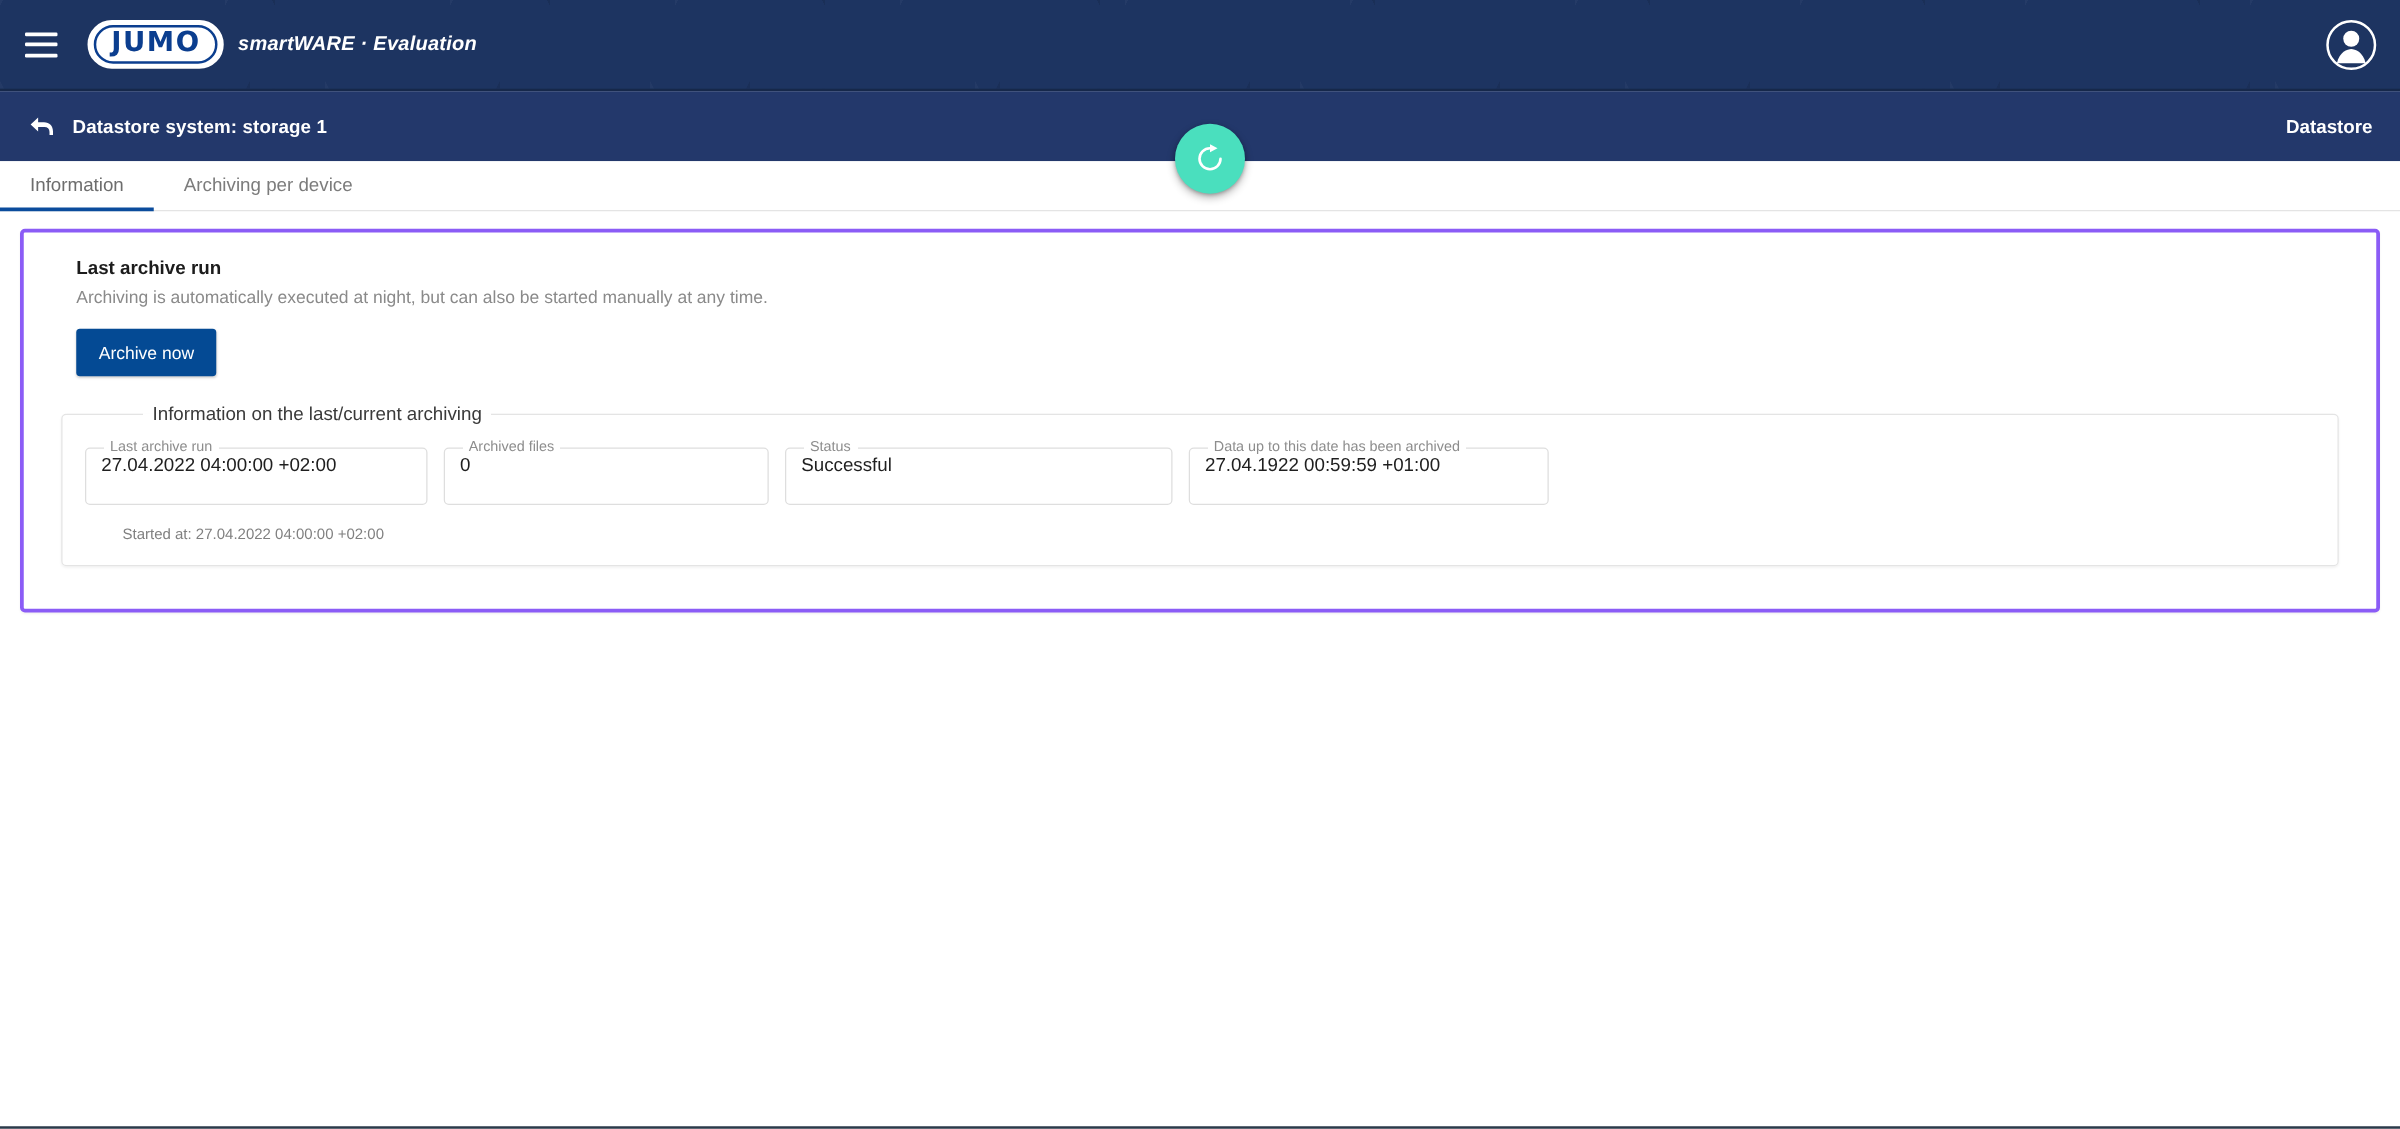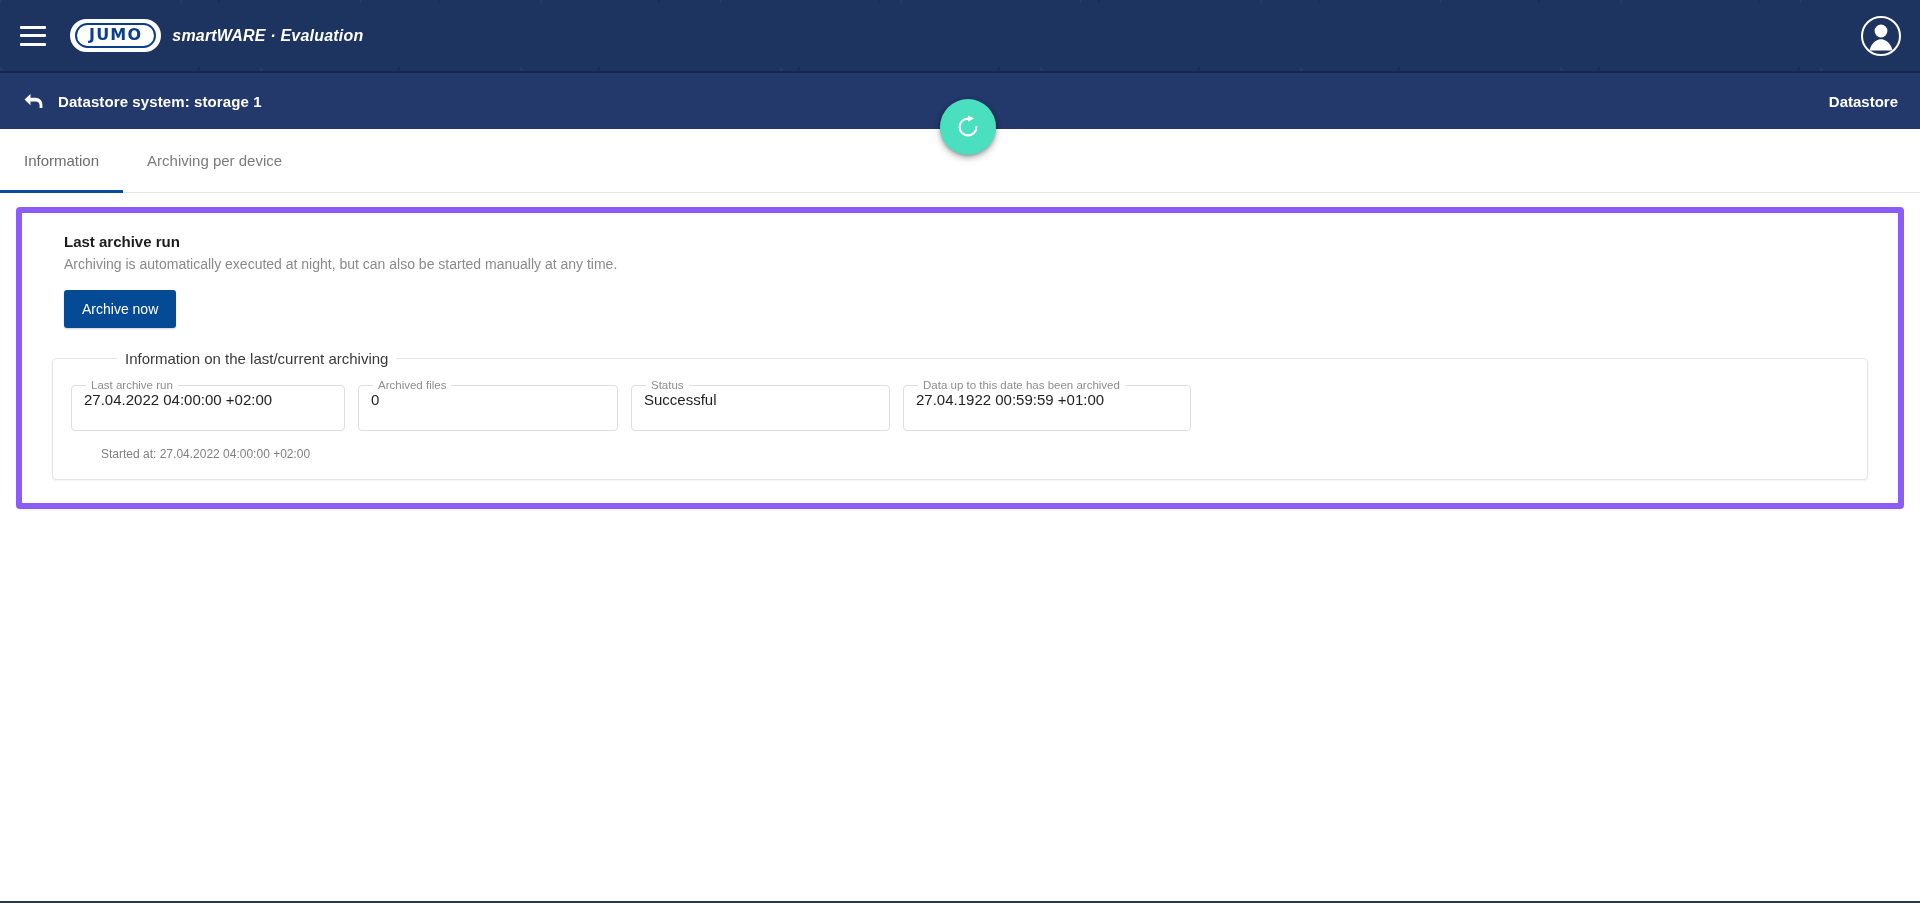--- a/index.html
+++ b/index.html
@@ -45,21 +45,21 @@
   }
   .jumo-inner {
     background: #ffffff;
     border: 2px solid #0b3e8f;
     border-radius: 999px;
     padding: 1px 12px 2px 12px;
   }
   .jumo-text {
     color: #0b3e8f;
     font-weight: bold;
-    font-size: 16px;
+    font-size: 22px;
     letter-spacing: 1.2px;
     font-family: "DejaVu Sans", sans-serif;
     line-height: 1.05;
   }
   .product-name {
     color: #ffffff;
     font-size: 16px;
     font-style: italic;
     font-weight: 600;
     letter-spacing: 0.2px;
@@ -99,21 +99,21 @@
     border-radius: 50%;
     background: #4adfbe;
     display: flex; align-items: center; justify-content: center;
     box-shadow: 0 3px 7px rgba(0,0,0,0.30), 0 1px 3px rgba(0,0,0,0.22);
     cursor: pointer;
     z-index: 5;
   }
 
   
   .tabs {
-    height: 64px;
+    height: 40px;
     background: #ffffff;
     display: flex;
     align-items: stretch;
     border-bottom: 1px solid #e4e4e4;
     position: relative;
   }
   .tab {
     display: flex; align-items: center; justify-content: center;
     padding: 0 24px;
     font-size: 15px;
@@ -128,25 +128,25 @@
     position: absolute;
     left: 0; right: 0; bottom: -1px;
     height: 3px;
     background: #0b4c9c;
   }
 
   
   .content { padding: 14px 16px 0 16px; background: #ffffff; }
 
   .card {
-    border: 6px solid #8b5cf6;
+    border: 3px solid #8b5cf6;
     border-radius: 4px;
     background: #ffffff;
     box-shadow: 0 1px 2px rgba(0,0,0,0.06);
-    padding: 20px 28px 23px 28px;
+    padding: 20px 28px 34px 28px;
   }
   .card-title {
     font-size: 15px;
     font-weight: bold;
     color: #1c1c1c;
     margin: 0 0 6px 14px;
   }
   .card-sub {
     font-size: 14px;
     color: #8a8a8a;
@@ -197,21 +197,21 @@
     margin-left: 2px;
   }
   .field .value {
     font-size: 15px;
     color: #1f1f1f;
     padding-bottom: 2px;
     white-space: nowrap;
   }
   .f-last { width: 274px; }
   .f-files { width: 260px; }
-  .f-status { width: 259px; }
+  .f-status { width: 310px; }
   .f-dataup { width: 288px; }
 
   .started-at {
     font-size: 12px;
     color: #808080;
     margin-top: 16px;
     margin-left: 30px;
   }
 
   

